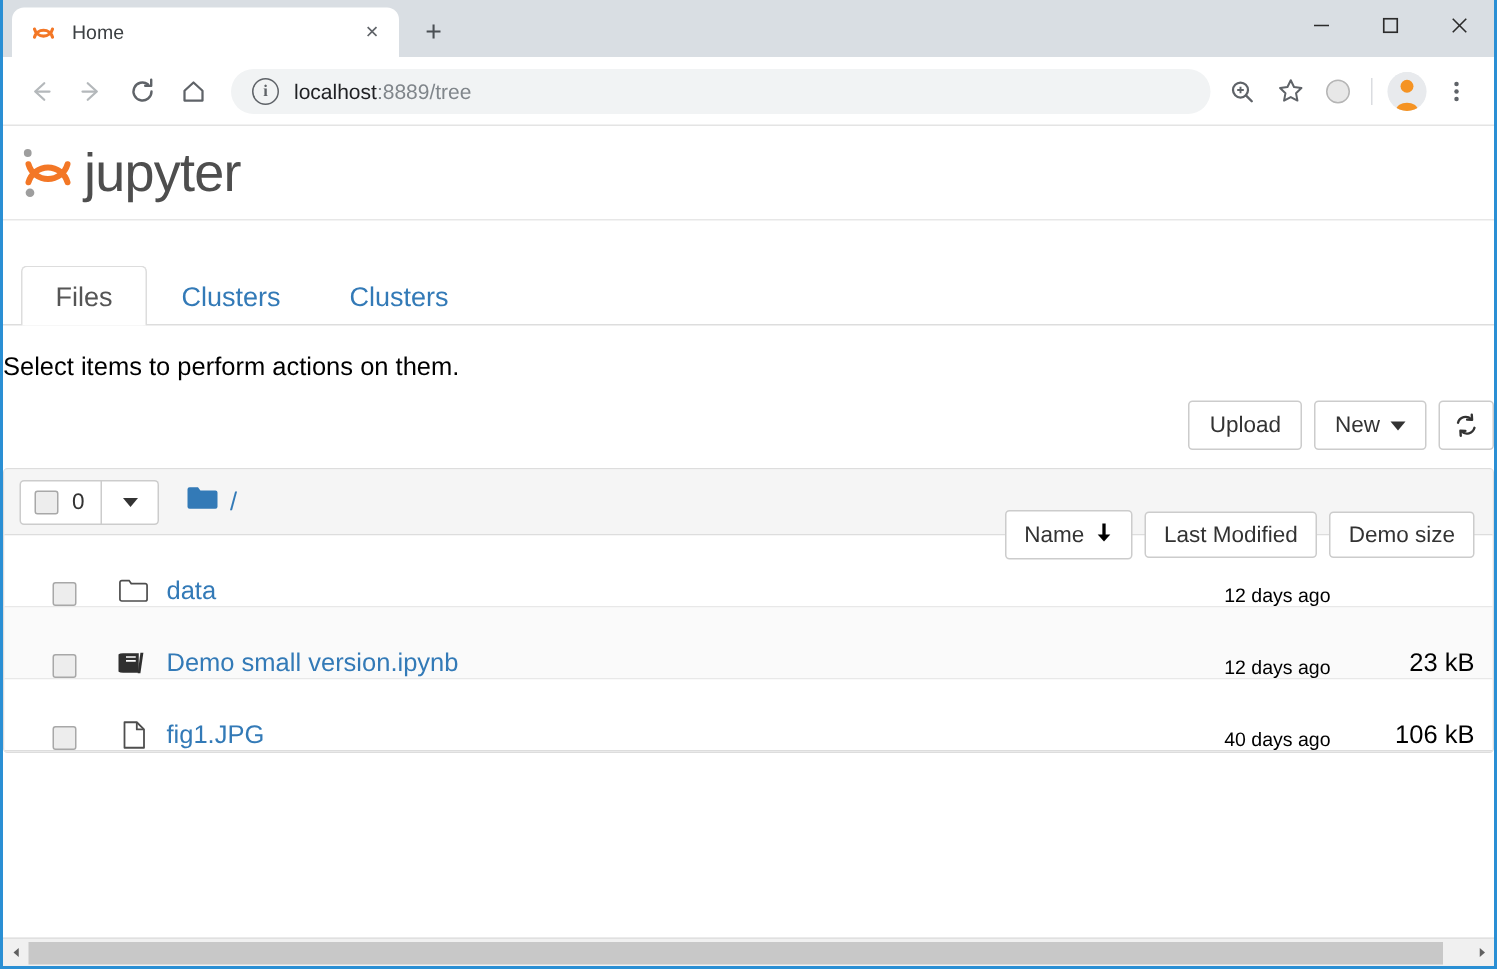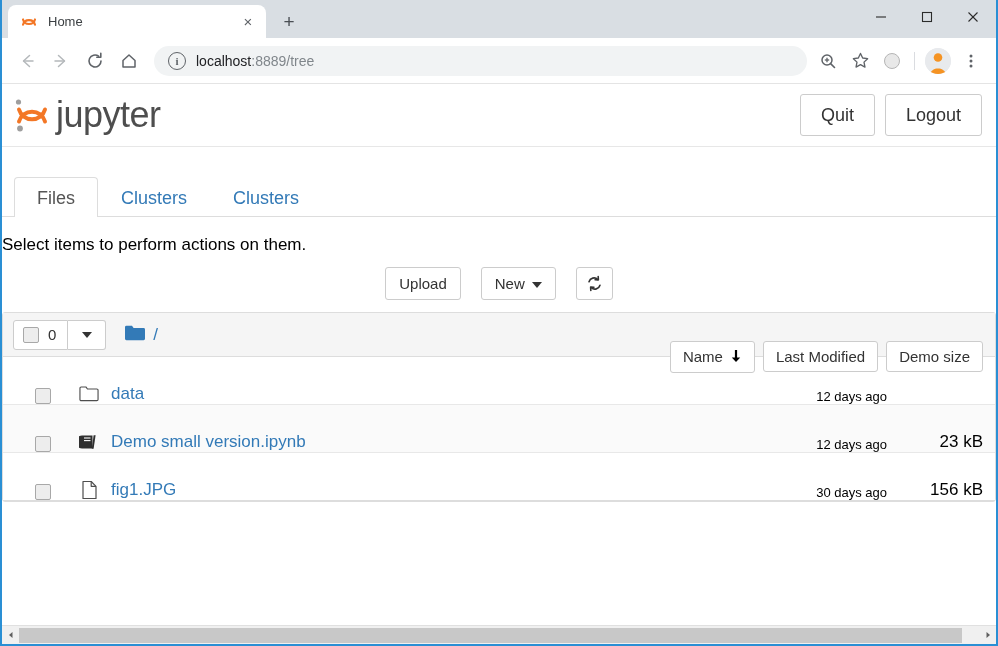--- a/index.html
+++ b/index.html
@@ -267,23 +267,23 @@
 
   .select-msg {
     font-size: 17px;
     color: #000000;
     padding: 18px 0 0 0;
     flex: none;
   }
 
   .actions-row {
     display: flex;
-    justify-content: center;
-    align-items: center;
-    gap: 20px;
+    justify-content: flex-end;
+    align-items: center;
+    gap: 8px;
     padding: 12px 0 12px 0;
     flex: none;
   }
   .btn-sm {
     font-size: 15px;
     padding: 8px 13px;
   }
   .caret {
     display: inline-block;
     width: 0;
@@ -572,24 +572,20 @@
       <div class="jp-logo">
         <span class="jp-logo-mark">
           <svg width="44" height="44" viewBox="0 0 44 44">
             <circle cx="8.5" cy="9" r="2.6" fill="#9e9e9e"></circle>
             <circle cx="10" cy="35.5" r="2.9" fill="#9e9e9e"></circle>
             <path d="M9 16.5 A13.5 13.5 0 0 0 35 16.5" fill="none" stroke="#f37726" stroke-width="4" stroke-linecap="round"></path>
             <path d="M9 28.5 A13.5 13.5 0 0 1 35 28.5" fill="none" stroke="#f37726" stroke-width="4" stroke-linecap="round"></path>
           </svg>
         </span>
         <span class="jp-logo-text">jupyter</span>
-      </div>
-      <div class="hdr-buttons">
-        <button class="btn btn-lg">Quit</button>
-        <button class="btn btn-lg">Logout</button>
       </div>
     </div>
 
     <div class="tabs-row">
       <div class="jp-tab active">Files</div>
       <div class="jp-tab">Clusters</div>
       <div class="jp-tab">Clusters</div>
     </div>
 
     <div class="select-msg">Select items to perform actions on them.</div>
@@ -673,22 +669,22 @@
 
       <div class="file-row">
         <span class="row-chk"></span>
         <span class="row-icon">
           <svg width="17" height="20" viewBox="0 0 17 20">
             <path d="M2 1.5 L10.2 1.5 L15 6.3 L15 18.5 L2 18.5 Z" fill="none" stroke="#4e4e4e" stroke-width="1.2" stroke-linejoin="round"></path>
             <path d="M10.2 1.5 L10.2 6.3 L15 6.3" fill="none" stroke="#4e4e4e" stroke-width="1.2" stroke-linejoin="round"></path>
           </svg>
         </span>
         <span class="row-name">fig1.JPG</span>
-        <span class="row-modified">30 days ago</span>
-        <span class="row-size">156 kB</span>
+        <span class="row-modified">40 days ago</span>
+        <span class="row-size">106 kB</span>
       </div>
 
     </div>
 
     <div style="flex:1"></div>
 
     <div class="hscroll">
       <div class="hs-arrow">
         <svg width="8" height="8" viewBox="0 0 8 8">
             <path d="M5.5 1 L2 4 L5.5 7 Z" fill="#606060"></path>

